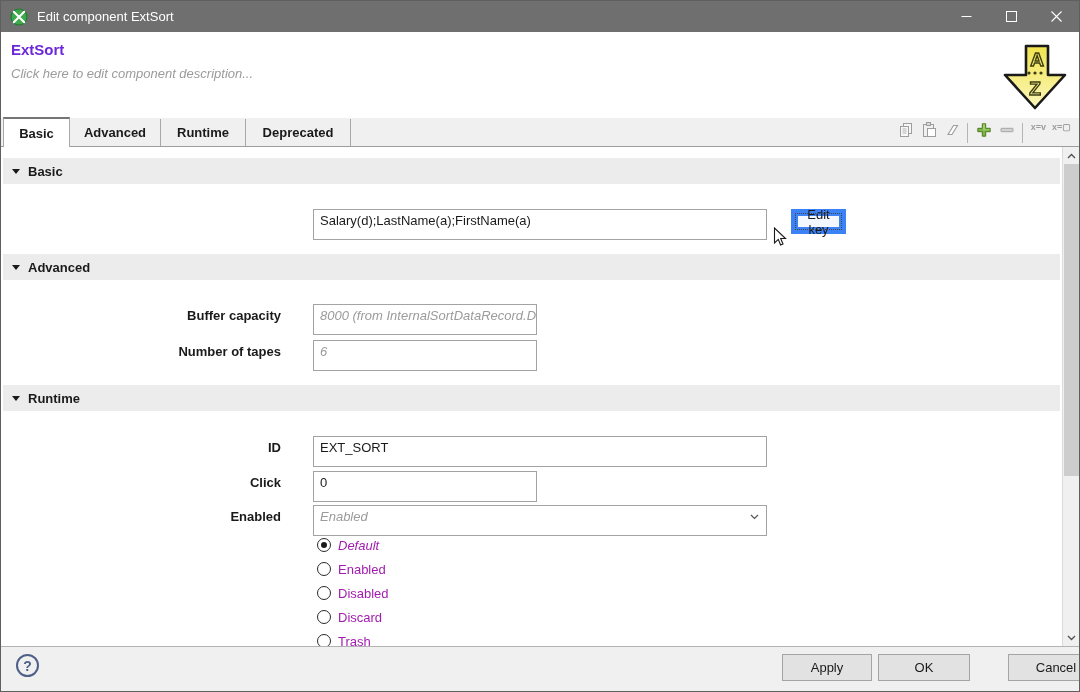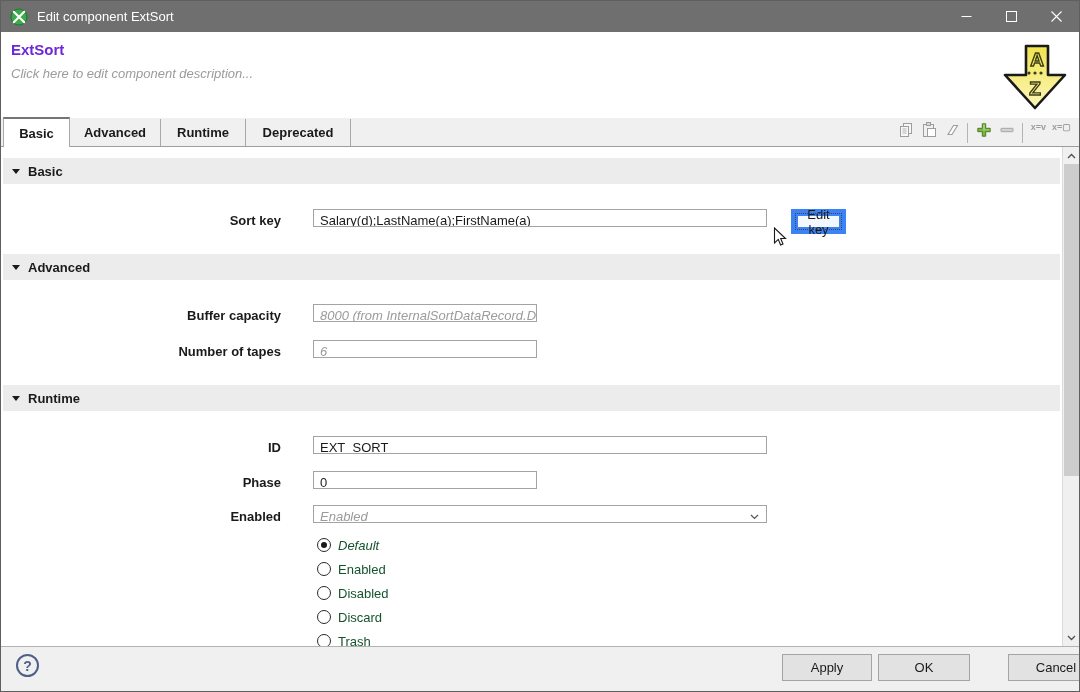--- a/index.html
+++ b/index.html
@@ -64,40 +64,40 @@
     width:0; height:0; margin-left:9px;
     border-left:4px solid transparent; border-right:4px solid transparent;
     border-top:5px solid #1a1a1a;
   }
   .section-title { margin-left:8px; font-size:13px; font-weight:bold; color:#1a1a1a; }
   .flabel {
     position:absolute; left:0; width:280px; text-align:right;
     font-size:13px; font-weight:bold; color:#1a1a1a; line-height:23px;
   }
   .textbox {
-    position:absolute; height:18px; border:1px solid #a3a3a3; background:#fff;
+    position:absolute; height:31px; border:1px solid #a3a3a3; background:#fff;
     font-size:13px; color:#1a1a1a; line-height:21px; padding:0 6px;
     white-space:nowrap; overflow:hidden;
   }
   .ghost { color:#9b9b9b; font-style:italic; }
   .combo .chev { position:absolute; right:7px; top:8px; }
   .editkey-btn {
     position:absolute; left:790px; top:62px; width:55px; height:25px;
     background:#f2f8fd; border:7px solid #3b82f6; font-size:13px; color:#1a1a1a;
     outline:1px dotted #444; outline-offset:-5px;
     display:flex; align-items:center; justify-content:center; padding:0;
     font-family:"Liberation Sans", sans-serif;
   }
   .radio-row { position:absolute; left:316px; height:16px; display:flex; align-items:center; }
   .radio-circle {
     width:14px; height:14px; border:1px solid #2a2a2a; border-radius:50%;
     background:#fff; display:flex; align-items:center; justify-content:center; flex:0 0 auto;
   }
   .radio-circle .dot { width:6px; height:6px; border-radius:50%; background:#1a1a1a; }
-  .radio-label { margin-left:7px; font-size:13px; color:#14532d; }
+  .radio-label { margin-left:7px; font-size:13px; color:#a21caf; }
   .radio-label.italic { font-style:italic; }
   
   .scrollbar {
     position:absolute; right:0; top:0; width:17px; height:499px; background:#f0f0f0;
     border-left:1px solid #dcdcdc;
   }
   .sb-arrow { position:absolute; left:0; width:17px; height:17px; display:flex; align-items:center; justify-content:center; }
   .sb-thumb { position:absolute; left:1px; top:17px; width:15px; height:312px; background:#cdcdcd; }
   
   .footer {
@@ -213,21 +213,20 @@
       </div>
     </div>
   </div>
 
   <div class="content">
 
     <div class="section-bar" style="top:11px;">
       <span class="tri"></span>
       <span class="section-title">Basic</span>
     </div>
-    <div class="flabel" style="top:62px;">Sort key</div>
     <div class="textbox" style="left:312px; top:62px; width:454px;">Salary(d);LastName(a);FirstName(a)</div>
     <button class="editkey-btn">Edit key</button>
 
     <svg class="cursor" width="14" height="20" viewBox="0 0 14 20">
       <path d="M1.5 1 L1.5 16 L5.3 12.4 L7.6 18 L10 17 L7.7 11.5 L12.5 11.5 Z" fill="#ffffff" stroke="#1a1a1a" stroke-width="1.1"></path>
     </svg>
 
     <div class="section-bar" style="top:107px;">
       <span class="tri"></span>
       <span class="section-title">Advanced</span>
@@ -236,21 +235,21 @@
     <div class="textbox ghost" style="left:312px; top:157px; width:224px;">8000 (from InternalSortDataRecord.DEFAUL</div>
     <div class="flabel" style="top:193px;">Number of tapes</div>
     <div class="textbox ghost" style="left:312px; top:193px; width:224px;">6</div>
 
     <div class="section-bar" style="top:238px;">
       <span class="tri"></span>
       <span class="section-title">Runtime</span>
     </div>
     <div class="flabel" style="top:289px;">ID</div>
     <div class="textbox" style="left:312px; top:289px; width:454px;">EXT_SORT</div>
-    <div class="flabel" style="top:324px;">Phase</div>
+    <div class="flabel" style="top:324px;">Click</div>
     <div class="textbox" style="left:312px; top:324px; width:224px;">0</div>
     <div class="flabel" style="top:358px;">Enabled</div>
     <div class="textbox combo ghost" style="left:312px; top:358px; width:454px;">
       <span>Enabled</span>
       <svg class="chev" width="9" height="6" viewBox="0 0 9 6">
         <path d="M1 1 L4.5 4.5 L8 1" fill="none" stroke="#555555" stroke-width="1.2"></path>
       </svg>
     </div>
 
     <div class="radio-row" style="top:390px;">

